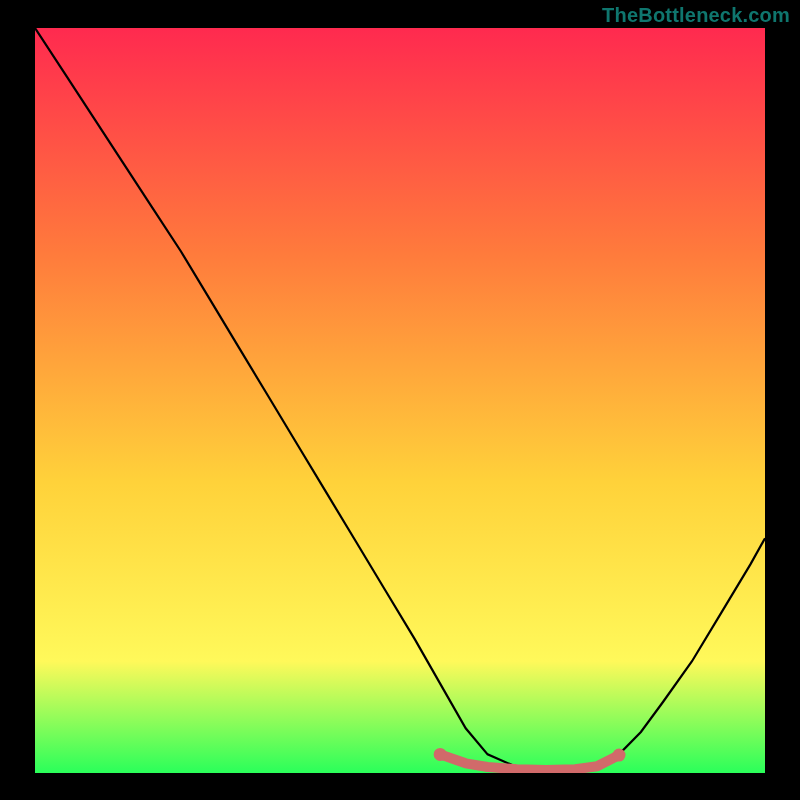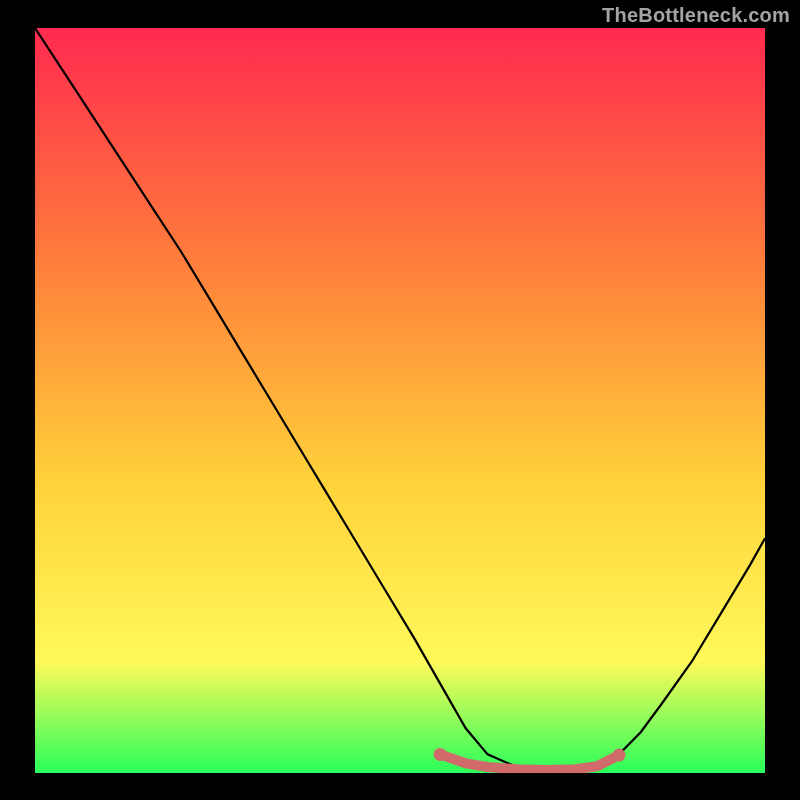--- a/index.html
+++ b/index.html
@@ -14,21 +14,21 @@
   .frame {
     position: relative;
     width: 800px;
     height: 800px;
     background: #000;
   }
   .watermark {
     position: absolute;
     top: 4px;
     right: 10px;
-    color: #a3a3a3;
+    color: #0f766e;
     font-size: 20px;
     font-weight: 600;
     letter-spacing: 0.2px;
     z-index: 5;
   }
   .plot {
     position: absolute;
     left: 35px;
     top: 28px;
     width: 730px;

